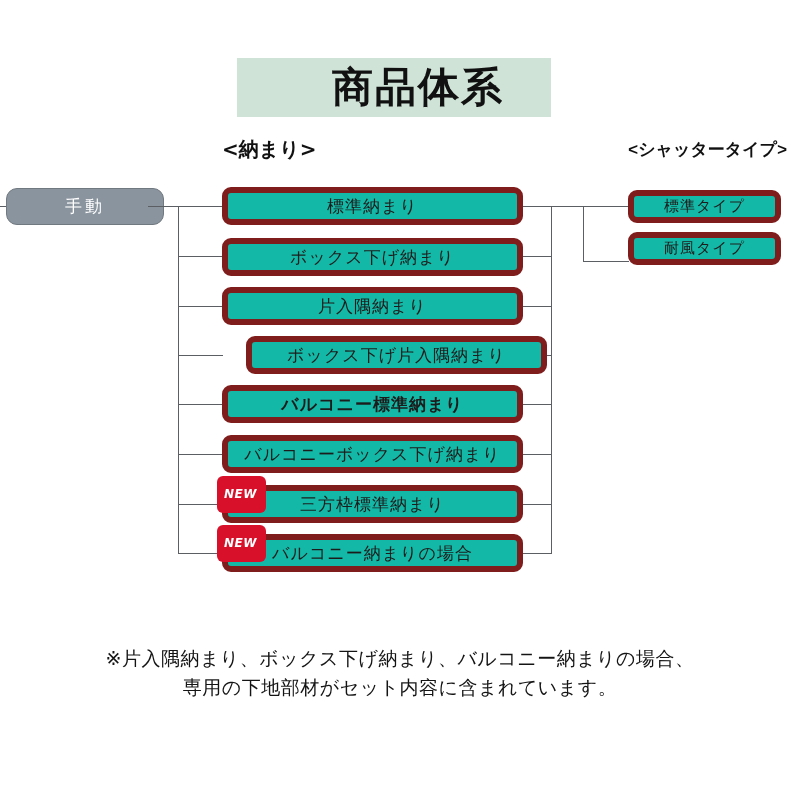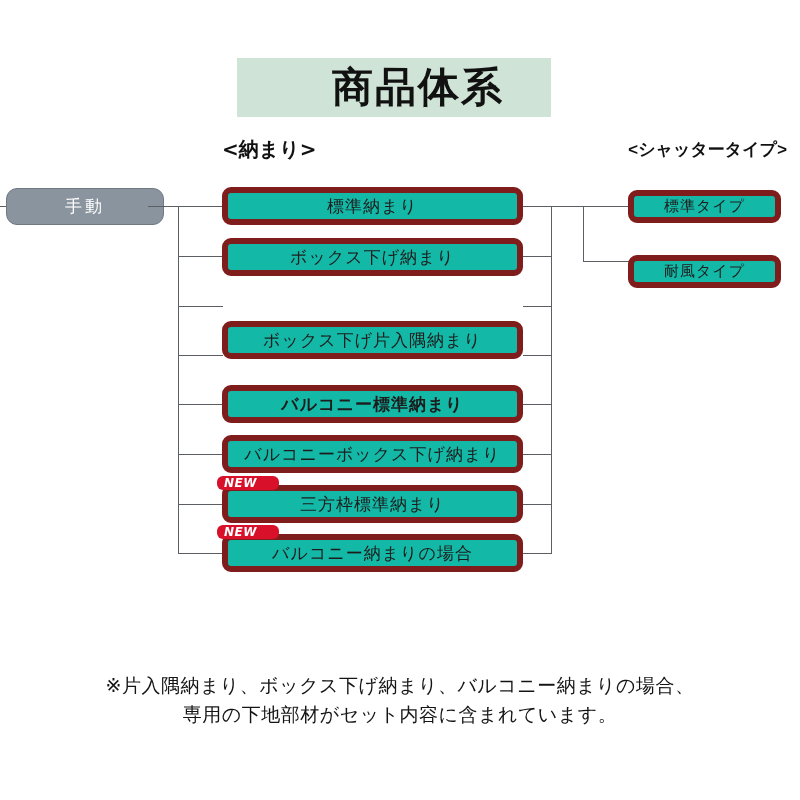--- a/index.html
+++ b/index.html
@@ -112,42 +112,41 @@
   
   .new-badge {
     position: absolute;
     background: #d8102a;
     color: #ffffff;
     font-size: 12px;
     font-weight: bold;
     font-style: italic;
     letter-spacing: 0.5px;
     border-radius: 6px;
-    padding: 2px 22px 3px 7px;
+    padding: 2px 9px 3px 7px;
     line-height: 1;
     z-index: 5;
     box-sizing: border-box;
-    height: 14px;
+    height: 37px;
     display: flex;
     align-items: center;
     justify-content: center;
   }
 
   
   .footnote {
     position: absolute;
     left: 60px;
     top: 644px;
     width: 680px;
     text-align: center;
     font-size: 19px;
     line-height: 1.55;
     color: #141414;
     letter-spacing: 0.5px;
-    margin-top: 27px;
   }
   .footnote div { white-space: nowrap; }
 </style>
 </head>
 <body>
 
 <div id="page">
 
   <div class="title-banner">
     <span class="title-text">商品体系</span>
@@ -190,21 +189,24 @@
   <div class="line vline" style="left:583px; top:206px; height:56px;"></div>
   <div class="line hline" style="left:583px; top:206px; width:46px;"></div>
   <div class="line hline" style="left:583px; top:261px; width:46px;"></div>
 
   <div class="node node-osamari" style="top:187px;">
     <span>標準納まり</span>
   </div>
   <div class="node node-osamari" style="top:238px;">
     <span>ボックス下げ納まり</span>
   </div>
-  <div class="node node-osamari" style="top:321px;">
+  <div class="node node-osamari" style="top:287px;">
+    <span>片入隅納まり</span>
+  </div>
+  <div class="node node-osamari" style="top:336px;margin-left:24px;">
     <span>ボックス下げ片入隅納まり</span>
   </div>
   <div class="node node-osamari" style="top:385px;font-weight:bold;">
     <span>バルコニー標準納まり</span>
   </div>
   <div class="node node-osamari" style="top:435px;">
     <span>バルコニーボックス下げ納まり</span>
   </div>
   <div class="node node-osamari" style="top:485px;">
     <span>三方枠標準納まり</span>
@@ -212,21 +214,21 @@
   <div class="node node-osamari" style="top:534px;">
     <span>バルコニー納まりの場合</span>
   </div>
 
   <div class="new-badge" style="left:217px; top:476px;">NEW</div>
   <div class="new-badge" style="left:217px; top:525px;">NEW</div>
 
   <div class="node node-shutter" style="top:190px;">
     <span>標準タイプ</span>
   </div>
-  <div class="node node-shutter" style="top:255px;align-items:center;">
+  <div class="node node-shutter" style="top:232px;align-items:center;">
     <span>耐風タイプ</span>
   </div>
 
   <div class="footnote">
     <div>※片入隅納まり、ボックス下げ納まり、バルコニー納まりの場合、</div>
     <div>専用の下地部材がセット内容に含まれています。</div>
   </div>
 
 </div>
 

